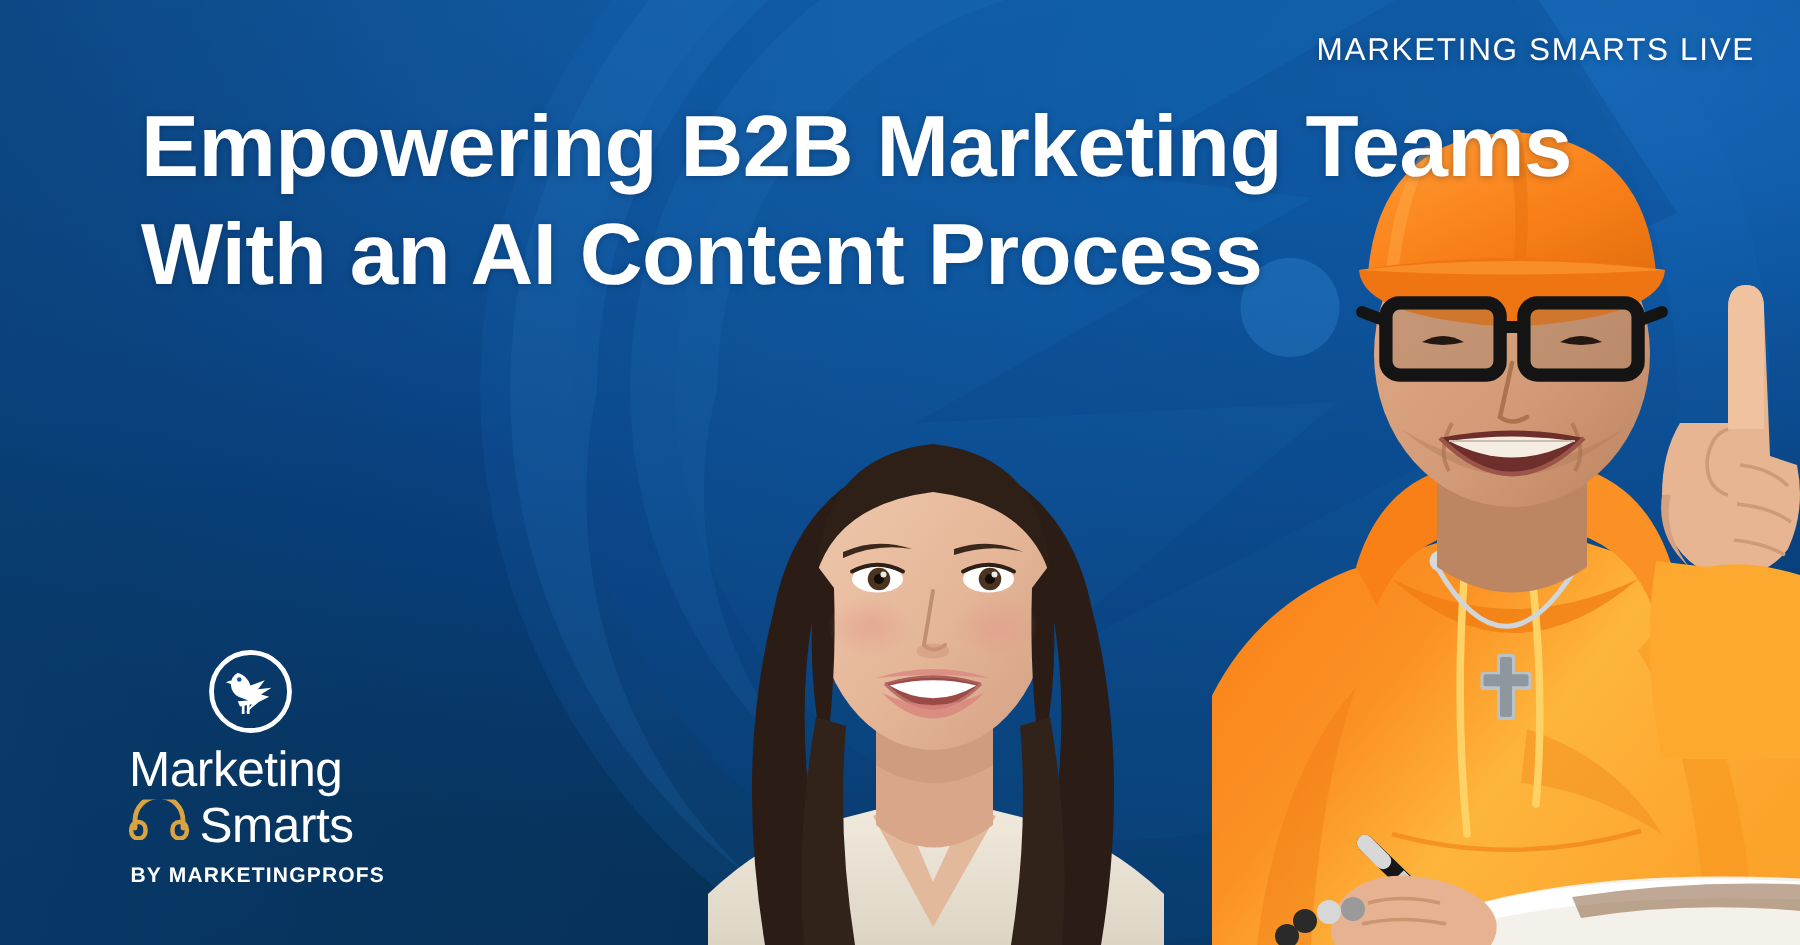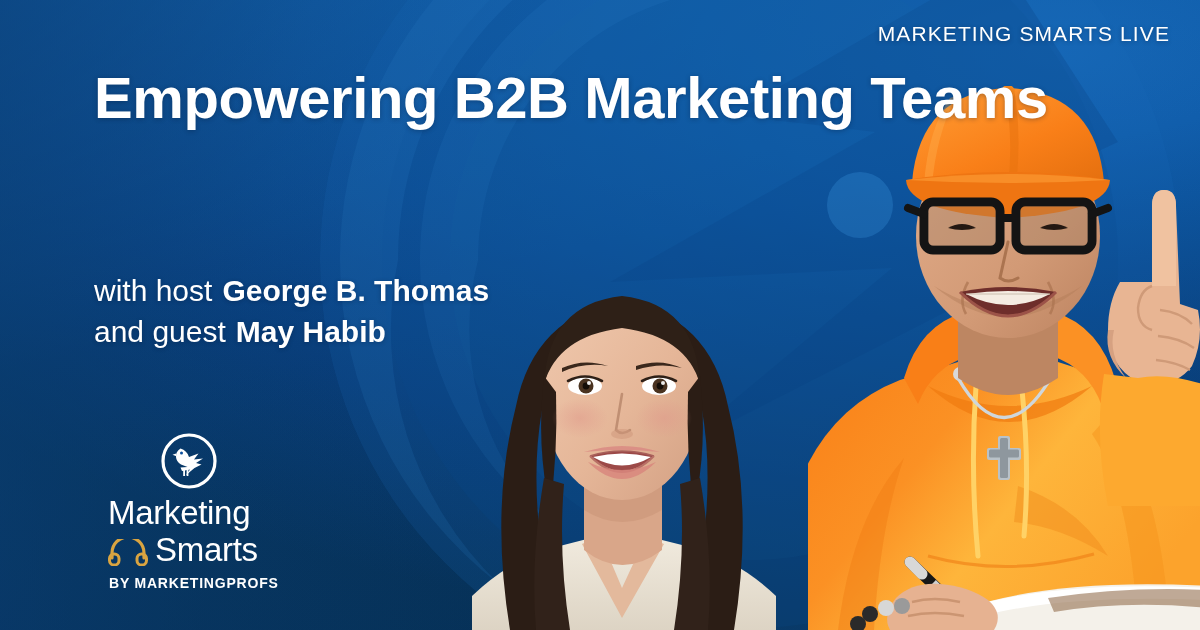--- a/index.html
+++ b/index.html
@@ -86,39 +86,39 @@
     font-size: 21px;
     letter-spacing: 1.1px;
     font-weight: 400;
     z-index: 9;
     text-shadow: 0 1px 4px rgba(0,20,45,.35);
   }
 
   
   .logo {
     position: absolute;
-    left: 106px;
+    left: 84px;
     top: 432px;
     width: 175px;
     z-index: 9;
     text-align: left;
   }
   .logo-mark {
     width: 58px; height: 58px;
     margin-left: 54px;
     margin-bottom: 6px;
   }
   .logo-mark svg { width:100%; height:100%; display:block; }
   .logo-word1 {
     color:#fff; font-size: 33px; font-weight: 400;
     letter-spacing: -0.3px; line-height: 1.0;
     margin-left: 2px;
   }
   .logo-row2 {
-    display:flex; align-items:flex-end; gap:7px;
+    display:flex; align-items:flex-start; gap:7px;
     margin-top: 4px; margin-left: 2px;
   }
   .logo-phones { width: 40px; height: 27px; flex: 0 0 auto; }
   .logo-phones svg { width:100%; height:100%; display:block; }
   .logo-word2 {
     color:#fff; font-size: 33px; font-weight: 400;
     letter-spacing: -0.3px; line-height: 1.0;
   }
   .logo-by {
     color:#fff; font-size: 14px; font-weight: bold;
@@ -181,30 +181,23 @@
 
         <circle cx="560" cy="395" r="33" fill="#2d7fc6" opacity="0.75"></circle>
       </g>
     </svg>
   </div>
 
   <div class="live-label">MARKETING SMARTS LIVE</div>
 
   <div class="title">
     <span class="line">Empowering B2B Marketing Teams</span>
+    <span class="line">With an AI Content Process</span>
   </div>
 
-  <div class="credits">
-    <div class="credit-row">
-      <span class="lead">with host</span><span class="person">George B. Thomas</span>
-    </div>
-    <div class="credit-row">
-      <span class="lead">and guest</span><span class="person">May Habib</span>
-    </div>
-  </div>
 
   <div class="person-layer">
 
     <div class="woman">
       <svg viewBox="0 0 380 452" xmlns="http://www.w3.org/2000/svg">
         <defs>
           <linearGradient id="skinW" x1="0" y1="0" x2="1" y2="1">
             <stop offset="0%" stop-color="#f0c9ae"></stop>
             <stop offset="55%" stop-color="#e5b698"></stop>
             <stop offset="100%" stop-color="#d3a083"></stop>

